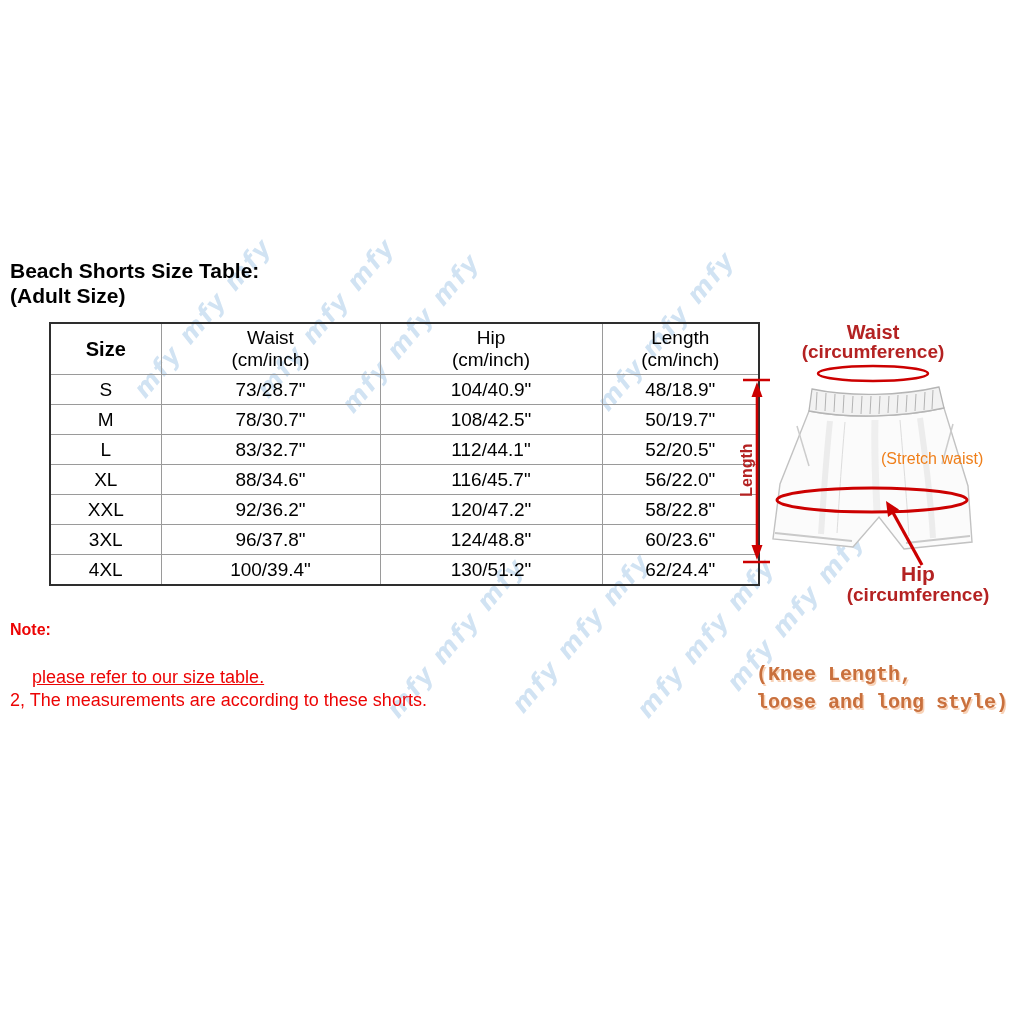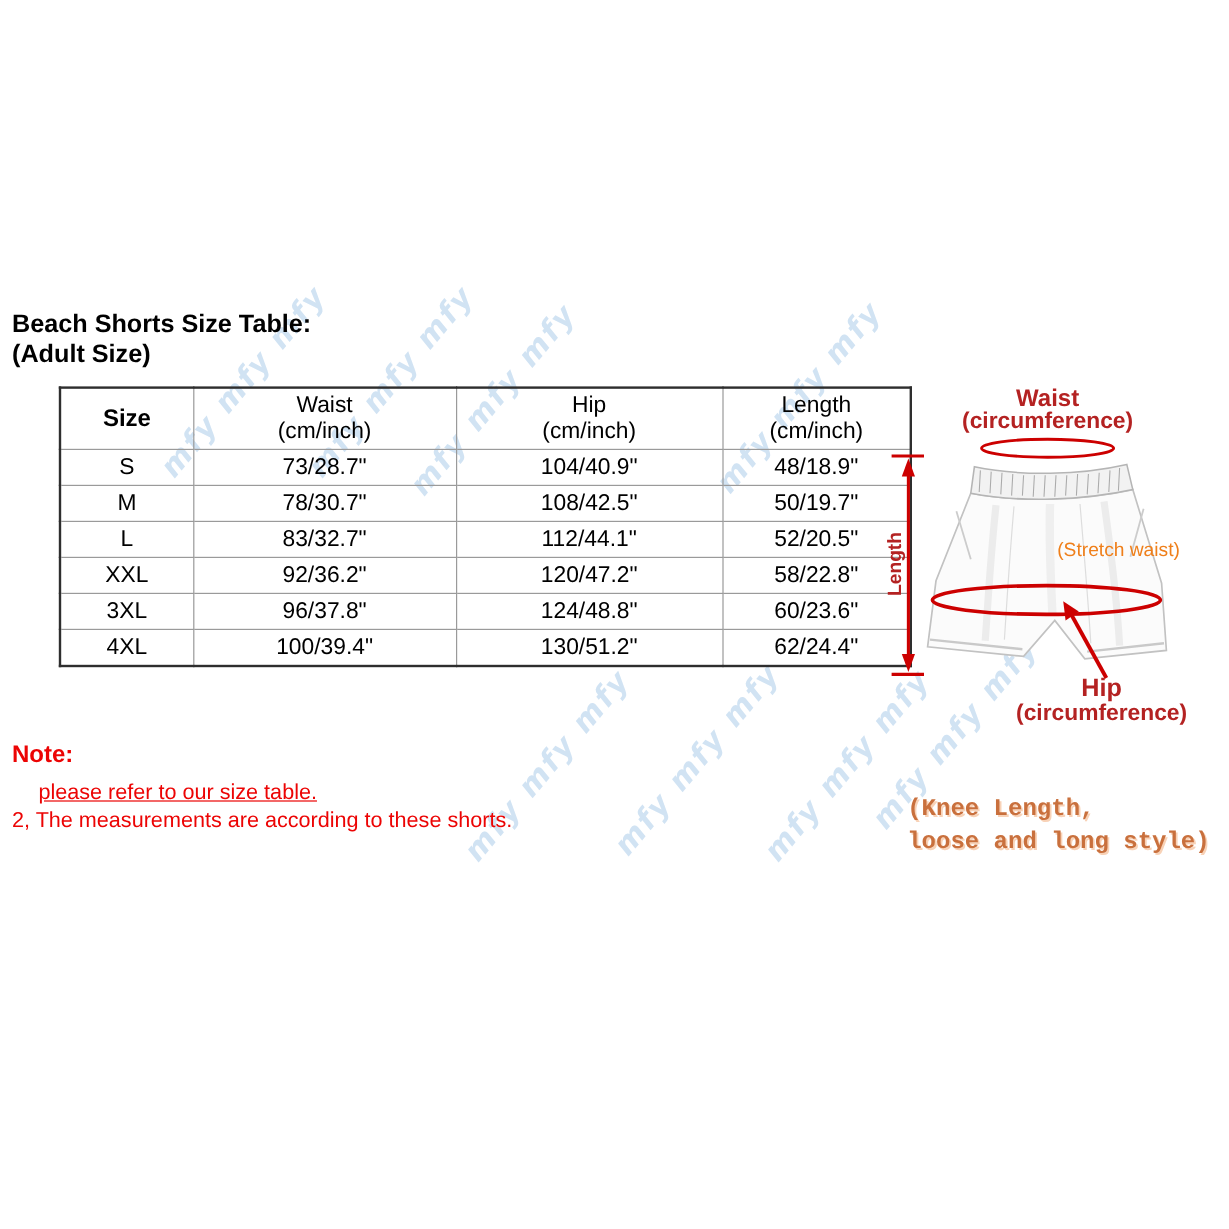--- a/index.html
+++ b/index.html
@@ -25,21 +25,21 @@
   }
   .size-table th,.size-table td{border:1px solid #9a9a9a;text-align:center;padding:0;}
   .size-table th{height:50px;font-weight:normal;vertical-align:middle;}
   .size-table th .h-label{line-height:22px;}
   .size-table th .h-sub{line-height:22px;}
   .size-table th .h-sub:empty{display:none;}
   .size-table th.col-size{font-weight:bold;font-size:20px;}
   .size-table td{height:29px;line-height:29px;}
   
   .notes{position:absolute;left:10px;top:618px;color:#ec0404;font-size:18px;line-height:23.5px;}
-  .notes .note-heading{font-weight:bold;font-size:20px;margin-bottom:7px;}
+  .notes .note-heading{font-weight:bold;font-size:16px;margin-bottom:24px;}
   .notes .indent{padding-left:22px;text-decoration:underline;}
   .notes .gap-top{margin-top:24px;}
   
   .diagram{position:absolute;left:735px;top:318px;width:289px;height:300px;}
   .diagram svg{position:absolute;left:0;top:0;}
   .d-label{position:absolute;color:#b42222;font-weight:bold;white-space:nowrap;}
   .d-waist{left:0;top:4px;width:276px;text-align:center;font-size:20px;line-height:20px;}
   .d-waist .sub{font-size:19px;}
   .d-stretch{left:146px;top:84px;color:#ef7f1a;font-weight:normal;font-size:16px;position:absolute;white-space:nowrap;margin-top:48px;}
   .d-length{left:-28px;top:143px;width:80px;height:18px;text-align:center;font-size:16px;transform:rotate(-90deg);}
@@ -111,20 +111,26 @@
         <td>M</td>
         <td>78/30.7"</td>
         <td>108/42.5"</td>
         <td>50/19.7"</td>
       </tr>
       <tr>
         <td>L</td>
         <td>83/32.7"</td>
         <td>112/44.1"</td>
         <td>52/20.5"</td>
+      </tr>
+      <tr>
+        <td>XL</td>
+        <td>88/34.6"</td>
+        <td>116/45.7"</td>
+        <td>56/22.0"</td>
       </tr>
       <tr>
         <td>XXL</td>
         <td>92/36.2"</td>
         <td>120/47.2"</td>
         <td>58/22.8"</td>
       </tr>
       <tr>
         <td>3XL</td>
         <td>96/37.8"</td>

